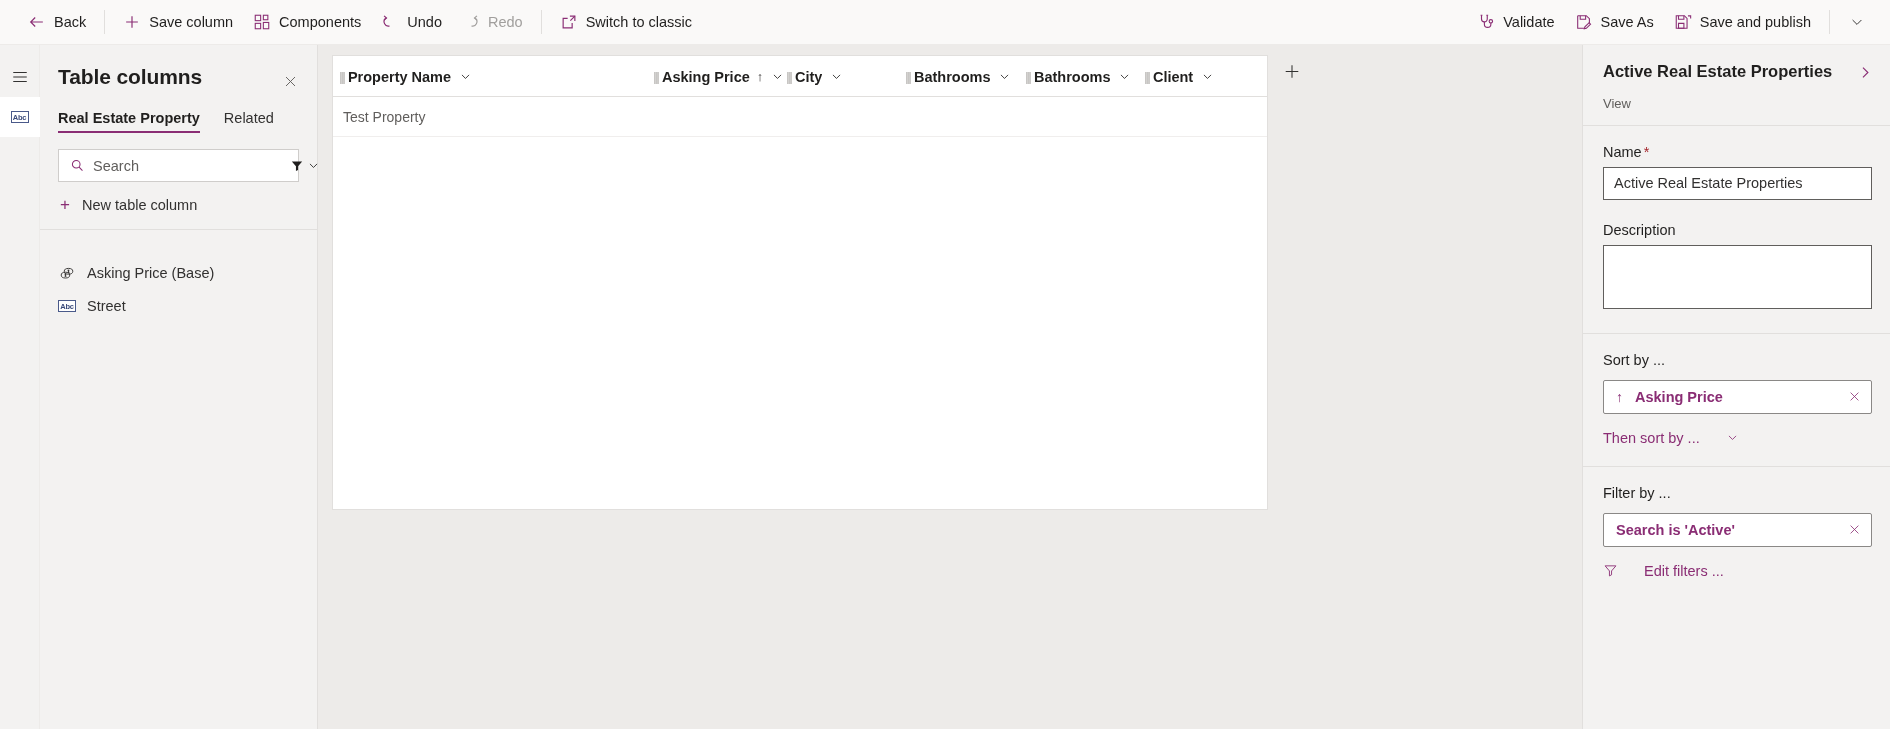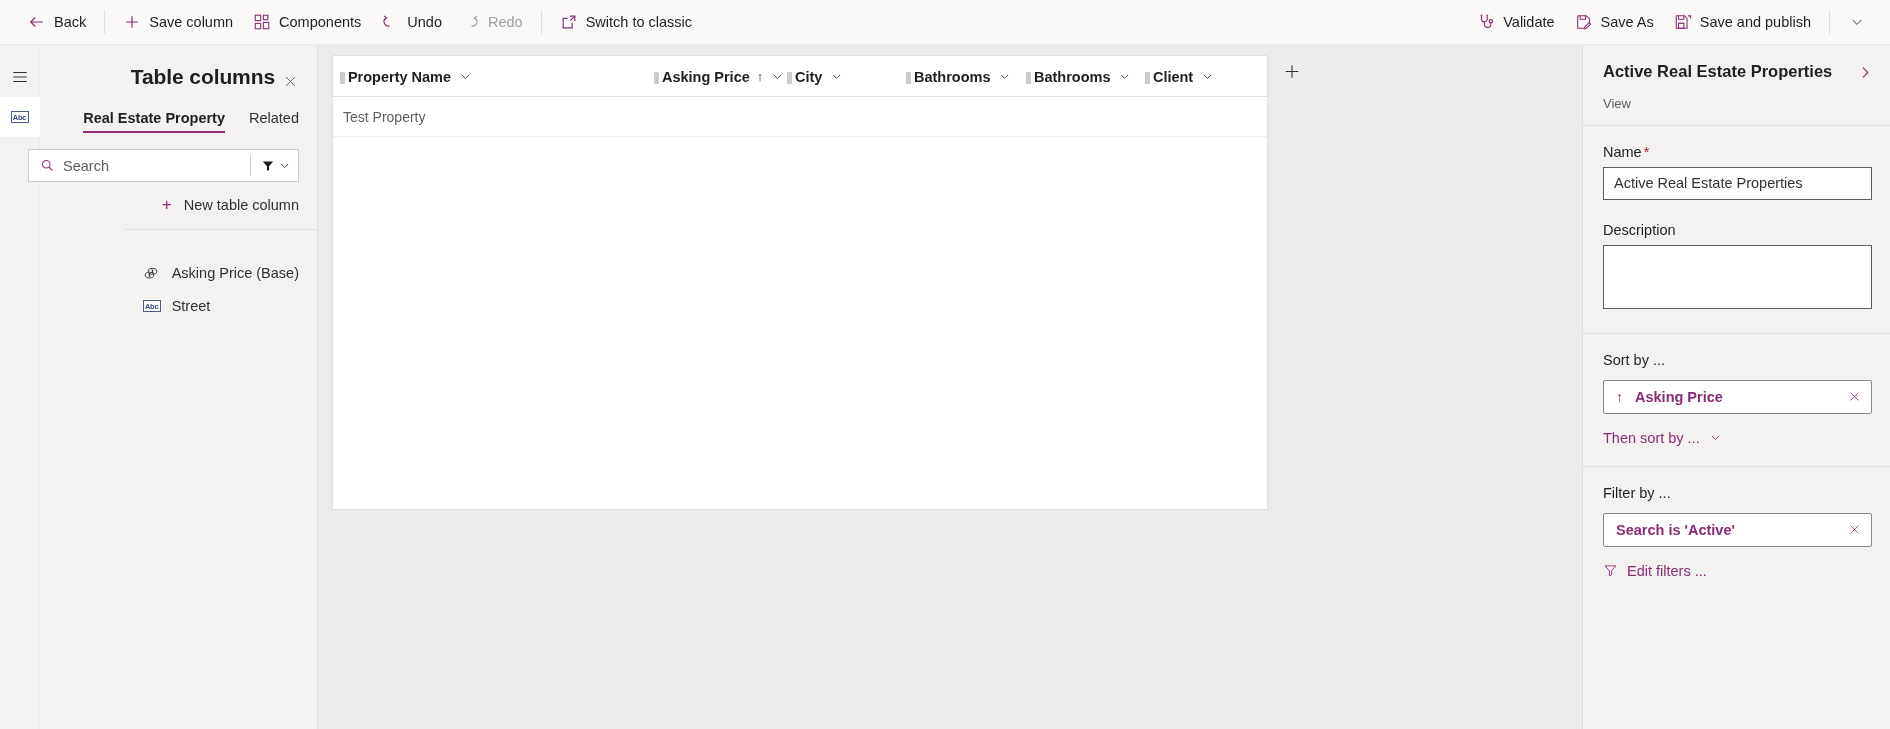--- a/index.html
+++ b/index.html
@@ -54,21 +54,21 @@
     display: flex; align-items: center; justify-content: center;
     cursor: pointer; color: #323130;
   }
   .rail-btn.active { background: #ffffff; }
 
   
   .colpanel {
     width: 278px; min-width: 278px;
     background: #f3f2f1;
     border-right: 1px solid #e1dfdd;
-    display: flex; flex-direction: column; align-items: flex-end;
+    display: flex; flex-direction: column;
   }
   .cp-head {
     display: flex; align-items: flex-start; justify-content: space-between;
     padding: 20px 14px 0 18px;
   }
   .cp-title { font-size: 21px; font-weight: 600; color: #201f1e; letter-spacing: -0.1px; }
   .cp-close {
     width: 30px; height: 30px; display: flex; align-items: center; justify-content: center;
     cursor: pointer; color: #605e5c; margin-right: -2px; margin-top: 1px;
   }
@@ -177,21 +177,21 @@
   .pr-gap { height: 22px; }
   .chip {
     display: flex; align-items: center; height: 34px;
     background: #ffffff; border: 1px solid #8a8886; border-radius: 2px;
     padding: 0 10px 0 12px; cursor: pointer;
   }
   .chip-arrow { color: #8a2d74; font-size: 14px; margin-right: 12px; }
   .chip-text { flex: 1; font-size: 14.5px; font-weight: 600; color: #8a2d74; white-space: nowrap; overflow: hidden; text-overflow: ellipsis; }
   .chip-x { color: #8a2d74; display: flex; align-items: center; padding-left: 6px; }
   .linkrow {
-    display: flex; align-items: center; gap: 9px;
+    display: flex; align-items: center; gap: 26px;
     margin-top: 16px; font-size: 14.5px; color: #8a2d74; cursor: pointer;
   }
   .linkrow .lchev { display: flex; align-items: center; color: #8a2d74; }
 </style>
 </head>
 <body>
 
 <div class="app">
 
   <div class="cmdbar">

